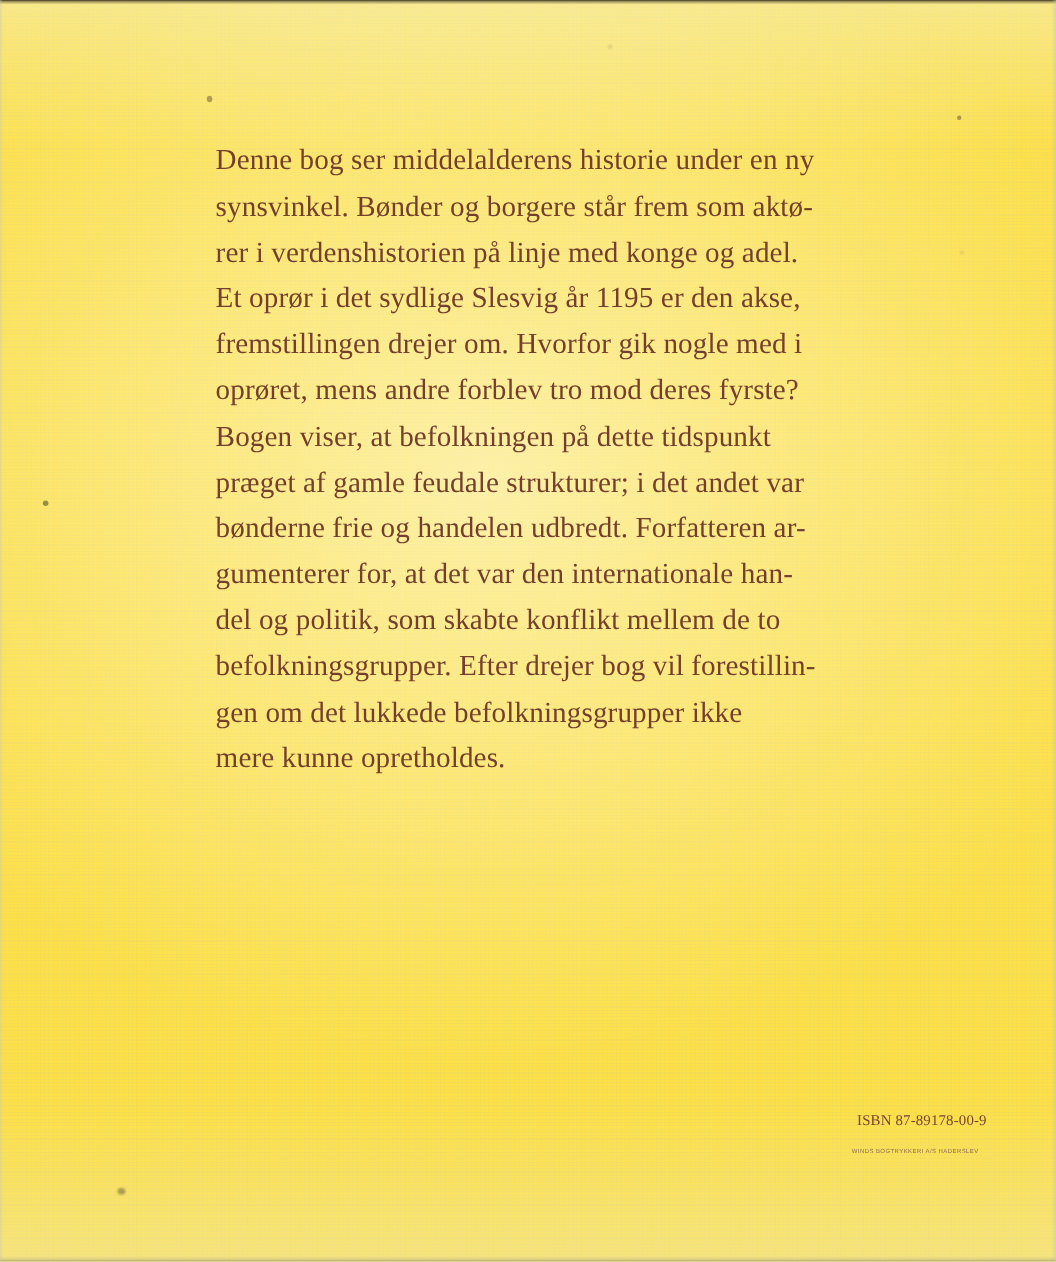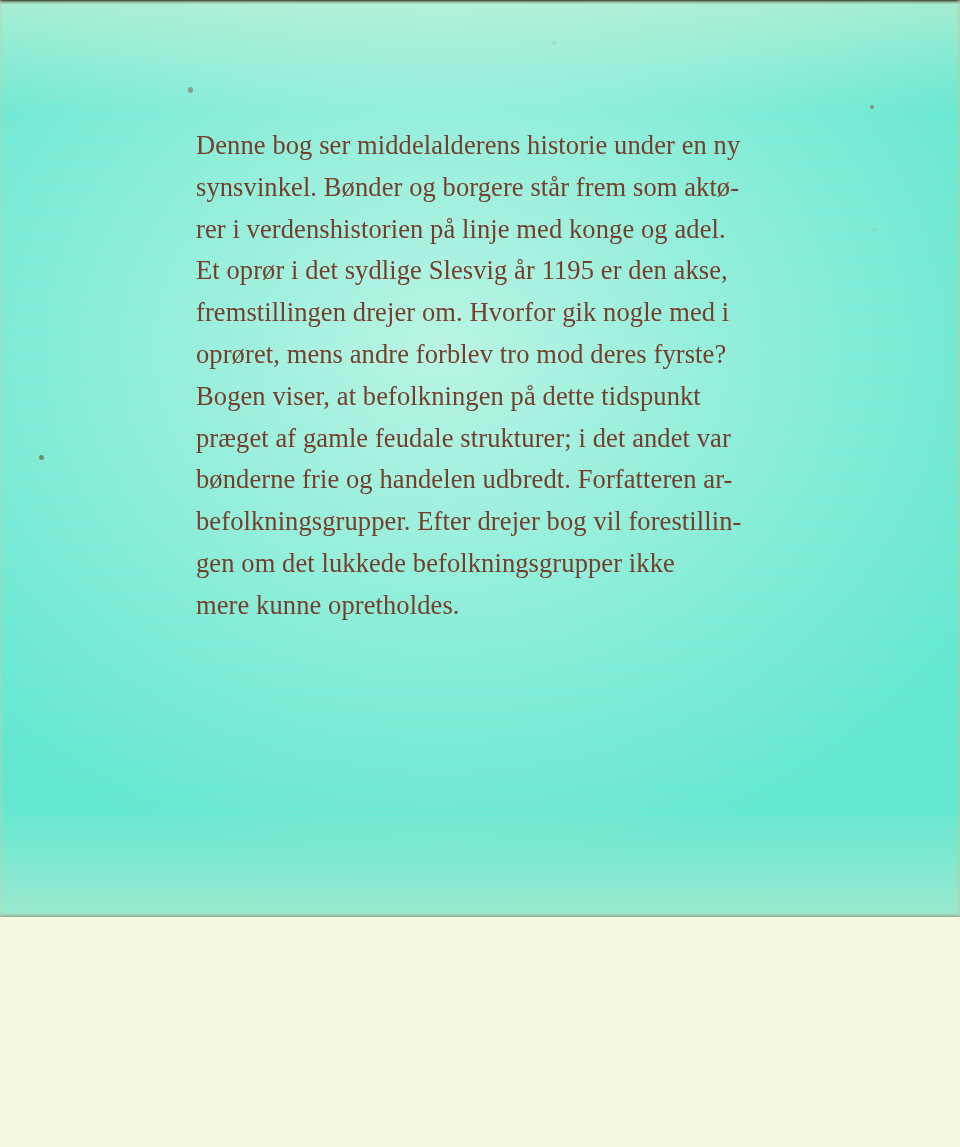--- a/index.html
+++ b/index.html
@@ -12,23 +12,23 @@
     width: 960px;
     height: 1147px;
     background: #f6f7e0;
     font-family: "Liberation Serif", "DejaVu Serif", serif;
     overflow: hidden;
   }
 
   .cover {
     position: relative;
     width: 960px;
-    height: 917px;
+    height: 1147px;
     box-sizing: border-box;
-    background-color: #5eead4;
+    background-color: #fde047;
     overflow: hidden;
   }
 
   
   .paper-texture {
     position: absolute;
     inset: 0;
     pointer-events: none;
     background-image:
       repeating-linear-gradient(
@@ -196,20 +196,22 @@
   <div class="blurb">
     <div class="blurb-line">Denne bog ser middelalderens historie under en ny</div>
     <div class="blurb-line">synsvinkel. Bønder og borgere står frem som aktø-</div>
     <div class="blurb-line">rer i verdenshistorien på linje med konge og adel.</div>
     <div class="blurb-line">Et oprør i det sydlige Slesvig år 1195 er den akse,</div>
     <div class="blurb-line">fremstillingen drejer om. Hvorfor gik nogle med i</div>
     <div class="blurb-line">oprøret, mens andre forblev tro mod deres fyrste?</div>
     <div class="blurb-line">Bogen viser, at befolkningen på dette tidspunkt</div>
     <div class="blurb-line">præget af gamle feudale strukturer; i det andet var</div>
     <div class="blurb-line">bønderne frie og handelen udbredt. Forfatteren ar-</div>
+    <div class="blurb-line">gumenterer for, at det var den internationale han-</div>
+    <div class="blurb-line">del og politik, som skabte konflikt mellem de to</div>
     <div class="blurb-line">befolkningsgrupper. Efter drejer bog vil forestillin-</div>
     <div class="blurb-line">gen om det lukkede befolkningsgrupper ikke</div>
     <div class="blurb-line">mere kunne opretholdes.</div>
   </div>
 
   <div class="isbn">ISBN 87-89178-00-9</div>
   <div class="printer">WINDS BOGTRYKKERI A/S HADERSLEV</div>
 
 </div>
 

